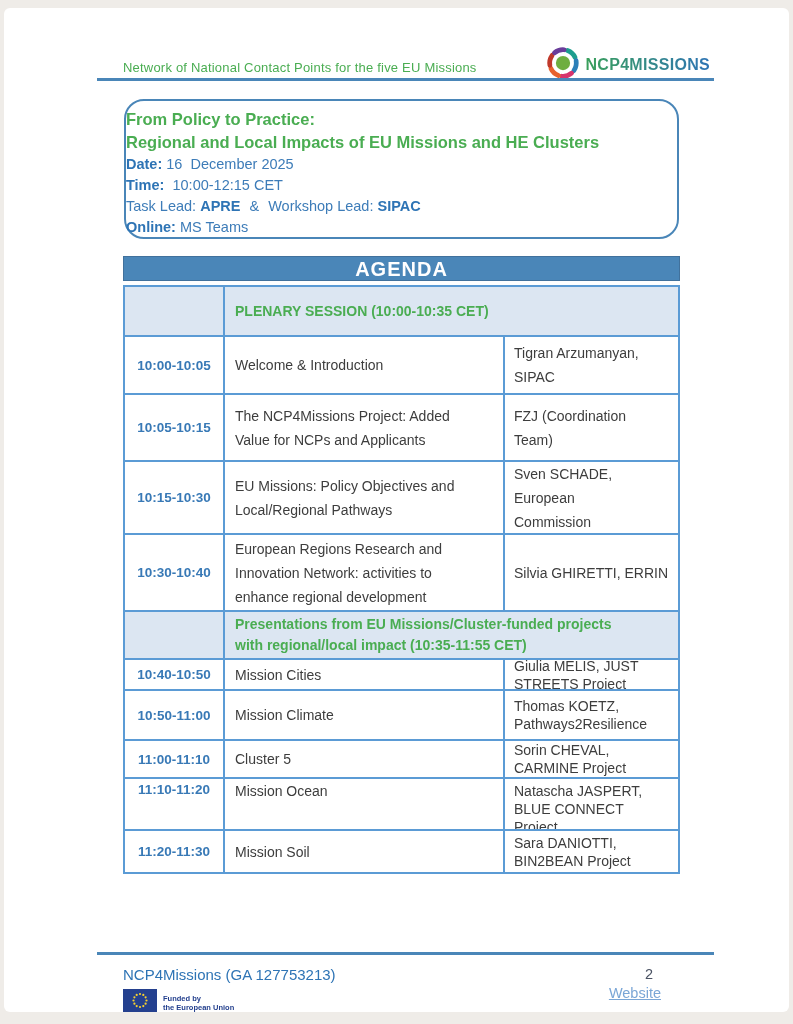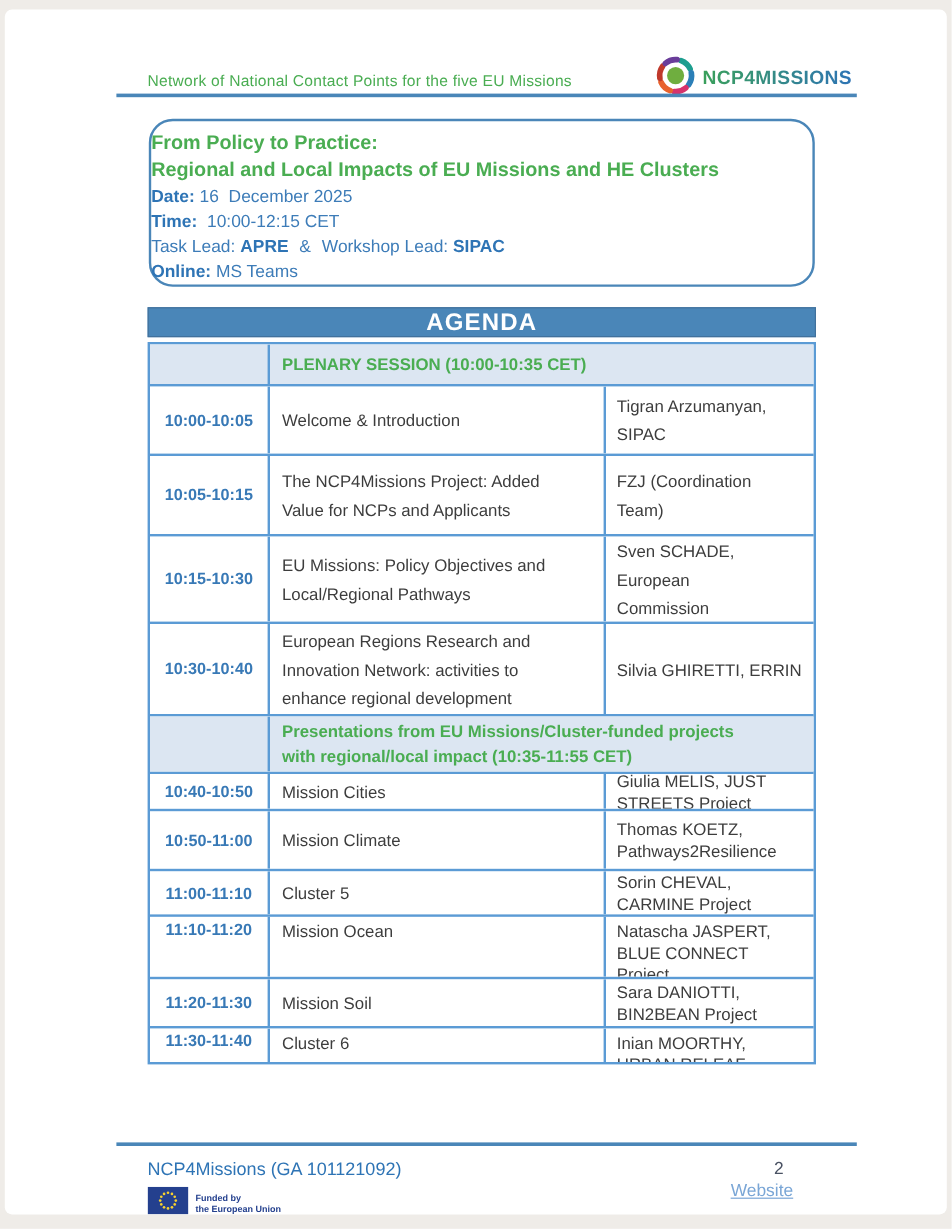--- a/index.html
+++ b/index.html
@@ -123,21 +123,21 @@
     <div class="title-line">Regional and Local Impacts of EU Missions and HE Clusters</div>
     <div class="meta"><b>Date:</b> <span>16  December 2025</span></div>
     <div class="meta"><b>Time:</b>  <span>10:00-12:15 CET</span></div>
     <div class="meta"><span>Task Lead:</span> <b>APRE</b><span class="amp">&amp;</span><span>Workshop Lead:</span> <b>SIPAC</b></div>
     <div class="meta"><b>Online:</b> <span>MS Teams</span></div>
   </div>
 
   <div class="agenda">
     <div class="agenda-header">AGENDA</div>
     <div class="agenda-body">
-        <div class="arow section " style="height: 35px;">
+        <div class="arow section " style="height: 50px;">
           <div class="cell tcell"></div>
           <div class="cell scell">PLENARY SESSION (10:00-10:35 CET)</div>
         </div>
         <div class="arow item airy" style="height: 58px;">
           <div class="cell tcell time">10:00-10:05</div>
           <div class="cell topic">Welcome &amp; Introduction</div>
           <div class="cell speaker">Tigran Arzumanyan,
 SIPAC</div>
         </div>
         <div class="arow item airy" style="height: 67px;">
@@ -191,33 +191,27 @@
           <div class="cell speaker">Natascha JASPERT,
 BLUE CONNECT
 Project</div>
         </div>
         <div class="arow item tight" style="height: 41px;">
           <div class="cell tcell time">11:20-11:30</div>
           <div class="cell topic">Mission Soil</div>
           <div class="cell speaker">Sara DANIOTTI,
 BIN2BEAN Project</div>
         </div>
-        <div class="arow item tight top" style="height: 28px;">
-          <div class="cell tcell time">11:30-11:40</div>
-          <div class="cell topic">Cluster 6</div>
-          <div class="cell speaker">Inian MOORTHY,
-URBAN RELEAF</div>
-        </div>
       </div>
   </div>
 
   <div class="hrule bottom"></div>
 
   <div class="footer-left">
-    <div class="footer-project">NCP4Missions (GA 101121092)</div>
+    <div class="footer-project">NCP4Missions (GA 127753213)</div>
     <div class="eu-block">
       <span>
         <svg width="34" height="23" viewBox="0 0 34 23">
           <rect width="34" height="23" fill="#24408e"></rect>
           <g fill="#f8d12e">
             <circle cx="17" cy="5" r="1.1"></circle>
               <circle cx="20.3" cy="5.9" r="1.1"></circle>
             <circle cx="22.6" cy="8.3" r="1.1"></circle>
               <circle cx="23.5" cy="11.5" r="1.1"></circle>
             <circle cx="22.6" cy="14.7" r="1.1"></circle>

